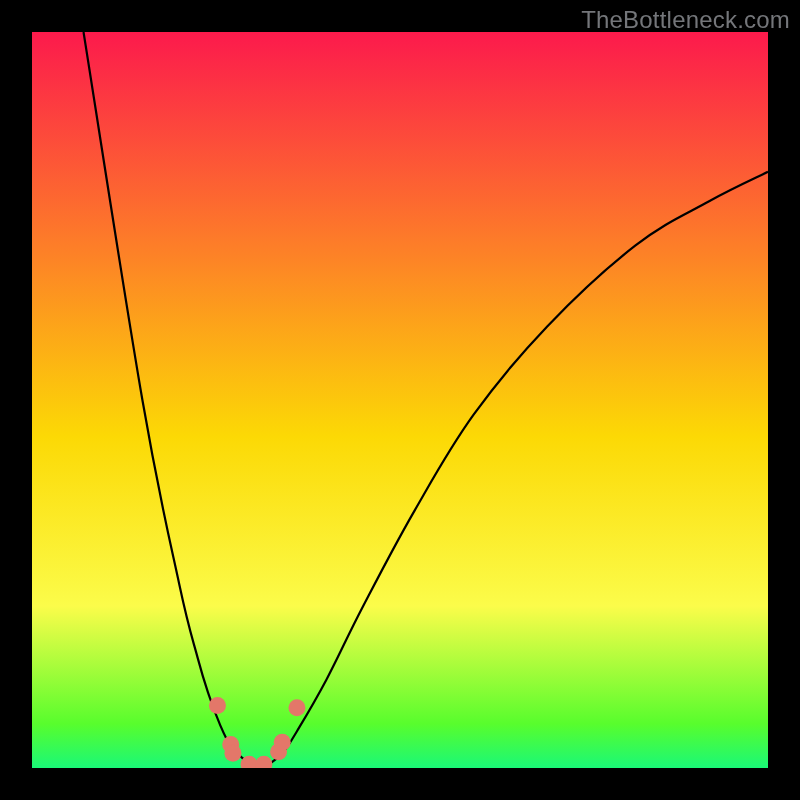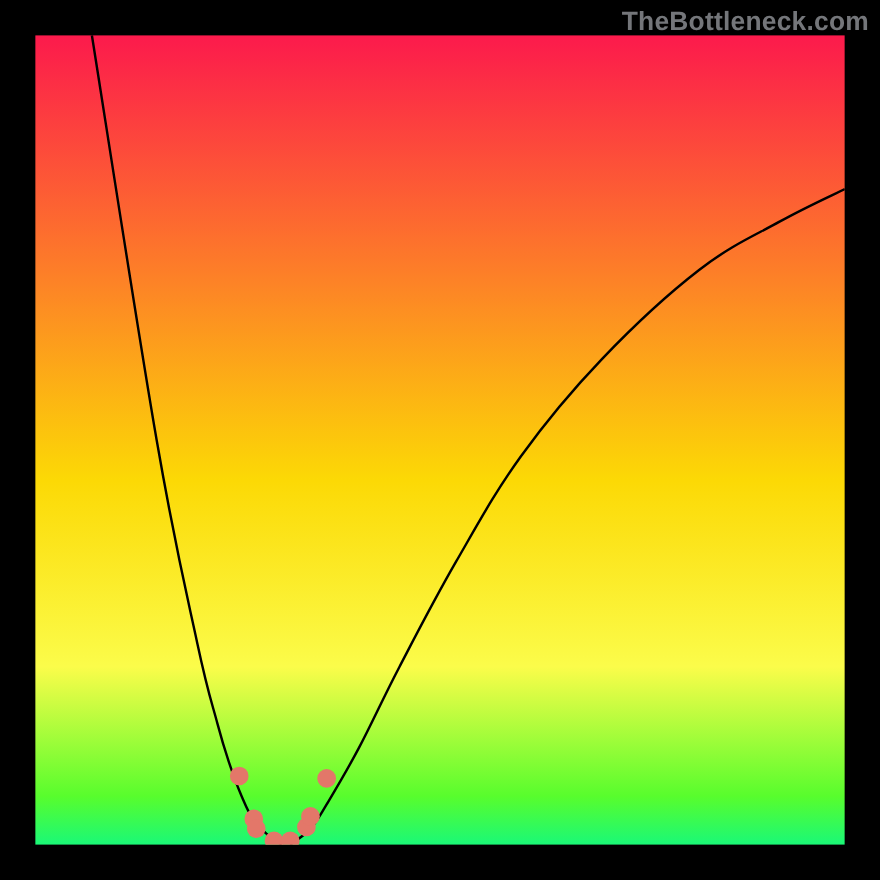--- a/index.html
+++ b/index.html
@@ -16,21 +16,21 @@
     width: 800px;
     height: 800px;
     background: #000;
   }
   .attribution {
     position: absolute;
     top: 6px;
     right: 10px;
     color: #74767a;
     font-size: 24px;
-    font-weight: 700;
+    font-weight: 400;
     letter-spacing: 0.2px;
     z-index: 10;
     user-select: none;
     margin-left: 18px;
   }
   svg.plot {
     position: absolute;
     top: 32px;
     left: 32px;
     width: 736px;

